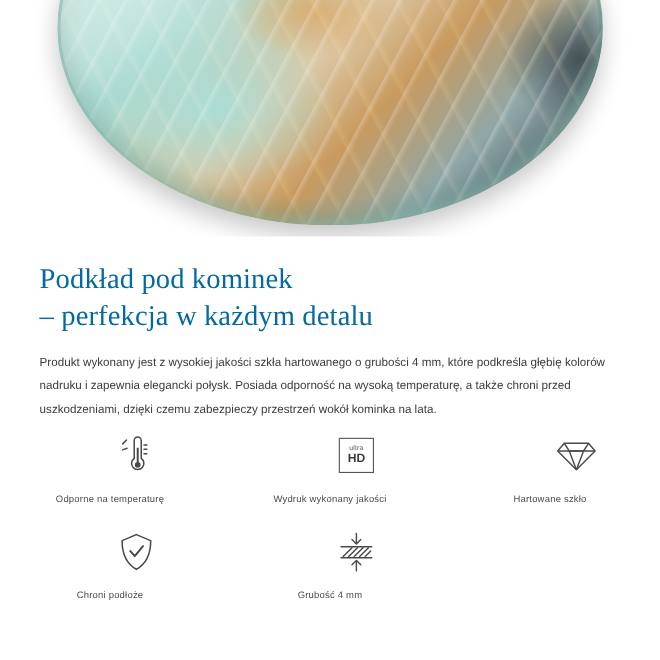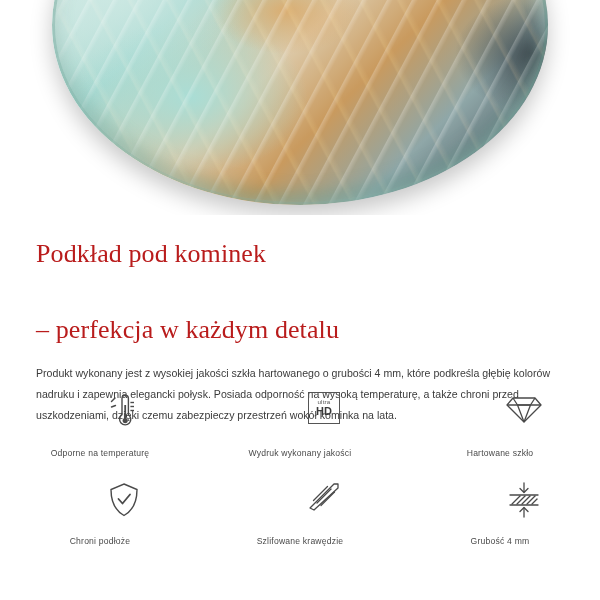--- a/index.html
+++ b/index.html
@@ -70,24 +70,24 @@
     top: 215px;
     width: 600px;
   }
   .headline {
     margin: 0;
     padding: 22px 36px 0 36px;
     font-family: "Liberation Serif", serif;
     font-size: 26px;
     line-height: 1.28;
     font-weight: 400;
-    color: #b91c1c;
+    color: #0369a1;
     letter-spacing: 0.1px;
   }
-  .headline .line2 { display: block; margin-top: 43px; }
+  .headline .line2 { display: block; }
   .paragraph {
     margin: 0;
     padding: 16px 43px 0 36px;
     font-size: 10.6px;
     line-height: 2.0;
     color: #3b3b3b;
     max-width: 545px;
   }
 
   
@@ -103,21 +103,21 @@
   .feature {
     display: flex;
     flex-direction: column;
     align-items: center;
     justify-content: flex-start;
     padding-top: 4px;
   }
   .feature-icon {
     height: 44px;
     display: flex;
-    align-items: flex-start;
+    align-items: center;
     justify-content: center;
     padding-left: 48px;
   }
   .feature-label {
     margin-top: 12px;
     font-size: 8.6px;
     color: #4a4a4a;
     letter-spacing: 0.2px;
     text-align: left;
   }
@@ -208,31 +208,20 @@
     <div class="feature">
       <div class="feature-icon">
         <svg width="36" height="40" viewBox="0 0 36 40" fill="none" stroke="#4a4a4a" stroke-width="1.4">
           <path d="M18 4 L31 9.5 C31 22 26 31 18 35.5 C10 31 5 22 5 9.5 Z"></path>
           <path d="M12.5 19 L16.5 23.5 L24 14.5" stroke-width="1.8" stroke-linecap="round" stroke-linejoin="round"></path>
         </svg>
       </div>
       <div class="feature-label">Chroni podłoże</div>
     </div>
 
-    <div class="feature">
-      <div class="feature-icon">
-        <svg width="40" height="34" viewBox="0 0 40 34" fill="none" stroke="#4a4a4a" stroke-width="1.3" stroke-linecap="round">
-          <path d="M6 28 L30 4 L34 4 L34 8 L10 30 Z" stroke-linejoin="round"></path>
-          <path d="M13 23 L27 9"></path>
-          <path d="M17 25.5 L30.5 12"></path>
-          <path d="M9.5 20.5 L23.5 6.5"></path>
-        </svg>
-      </div>
-      <div class="feature-label">Szlifowane krawędzie</div>
-    </div>
 
     <div class="feature">
       <div class="feature-icon">
         <svg width="38" height="40" viewBox="0 0 38 40" fill="none" stroke="#4a4a4a" stroke-width="1.3" stroke-linecap="round">
           <line x1="19" y1="3" x2="19" y2="12"></line>
           <path d="M15 8.5 L19 12.5 L23 8.5" stroke-linejoin="round"></path>
           <line x1="19" y1="37" x2="19" y2="28"></line>
           <path d="M15 31.5 L19 27.5 L23 31.5" stroke-linejoin="round"></path>
           <line x1="5" y1="15" x2="33" y2="15"></line>
           <line x1="5" y1="25" x2="33" y2="25"></line>

